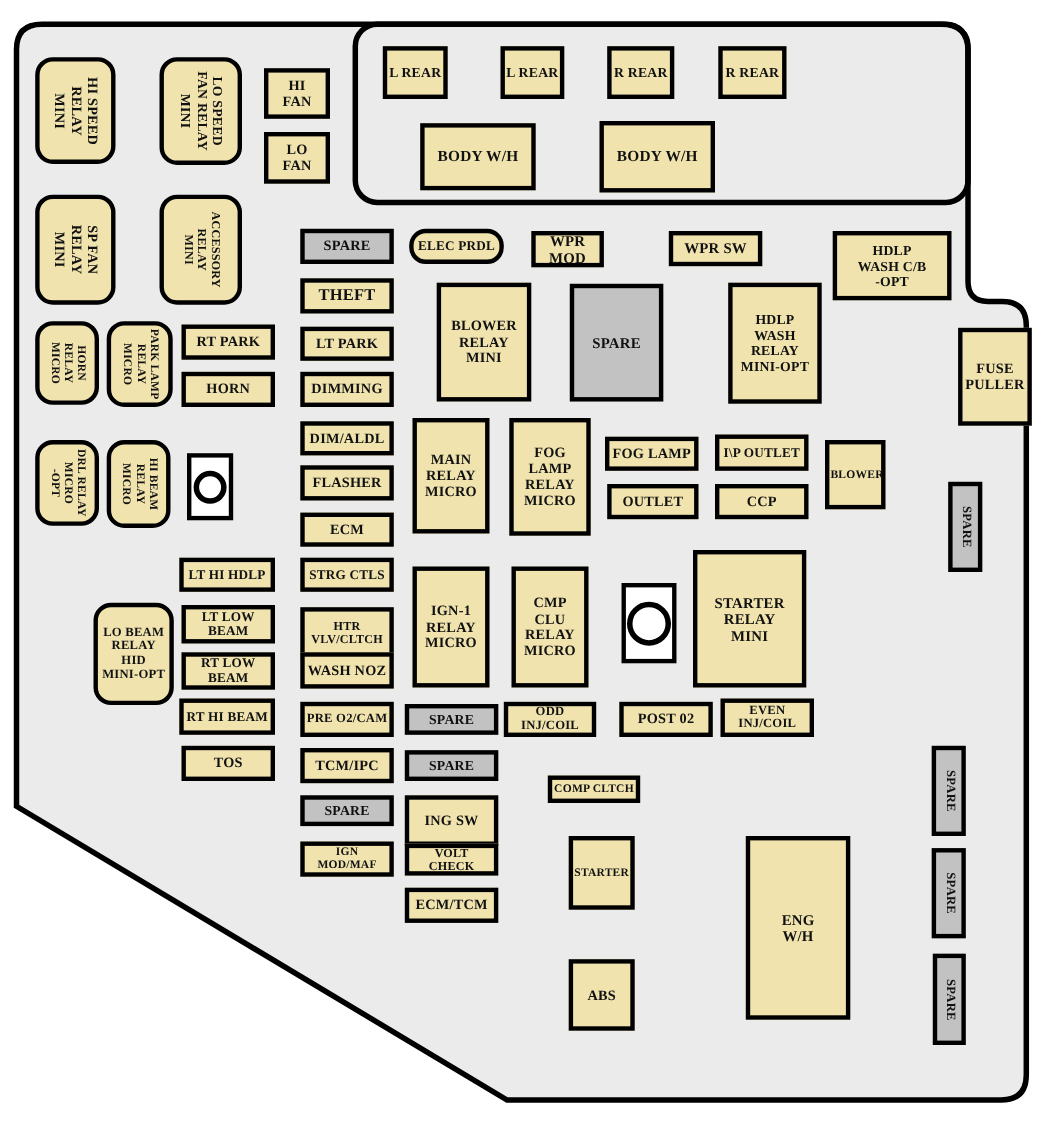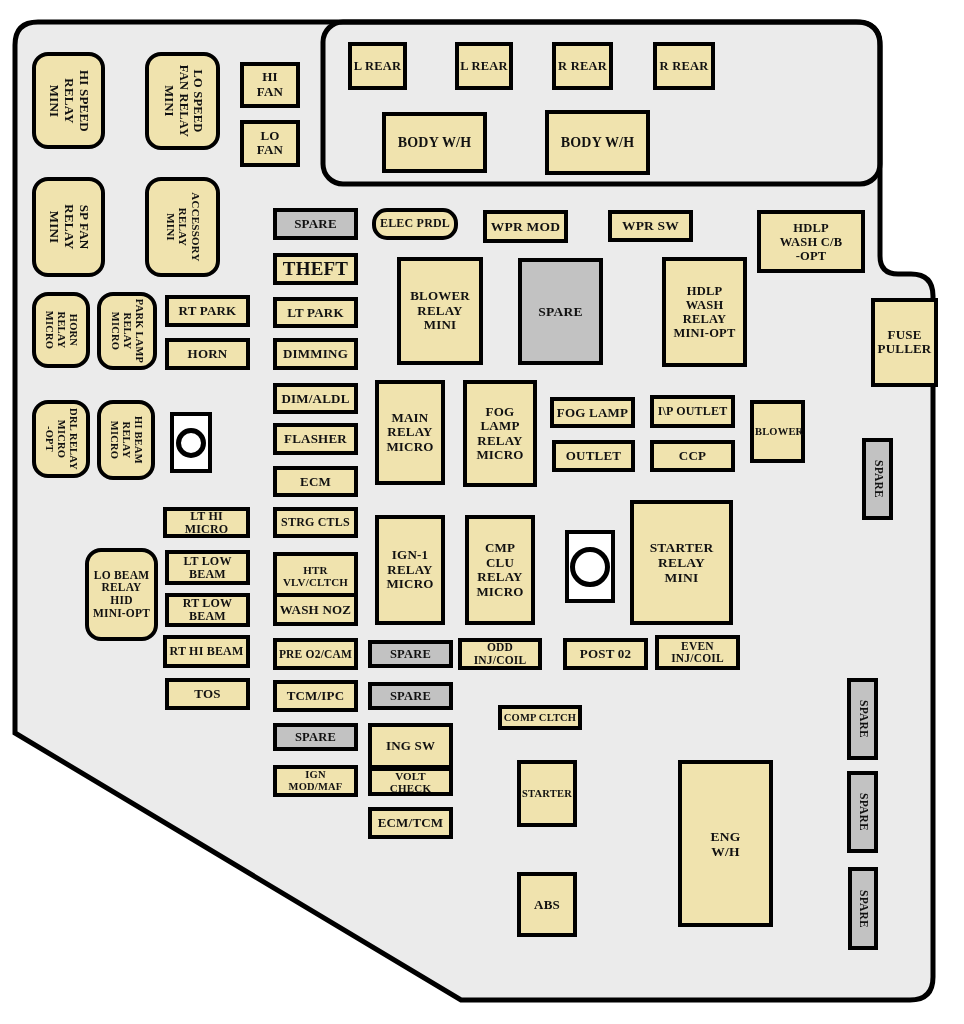--- a/index.html
+++ b/index.html
@@ -130,40 +130,40 @@
 HID
 MINI-OPT</span>
       </div>
       <div class="box t-fuse" style="left: 165px; top: 295px; width: 85px; height: 32px; font-size: 13px;">
         <span class="htext">RT PARK</span>
       </div>
       <div class="box t-fuse" style="left: 165px; top: 338px; width: 85px; height: 32px; font-size: 13px;">
         <span class="htext">HORN</span>
       </div>
       <div class="box t-fuse" style="left: 163px; top: 507px; width: 87px; height: 31px; font-size: 12px;">
-        <span class="htext">LT HI MICRO</span>
+        <span class="htext">LT HI HDLP</span>
       </div>
       <div class="box t-fuse" style="left: 165px; top: 550px; width: 85px; height: 35px; font-size: 12px;">
         <span class="htext">LT LOW
 BEAM</span>
       </div>
       <div class="box t-fuse" style="left: 165px; top: 593px; width: 85px; height: 34px; font-size: 12px;">
         <span class="htext">RT LOW
 BEAM</span>
       </div>
       <div class="box t-fuse" style="left: 163px; top: 635px; width: 87px; height: 33px; font-size: 12px;">
         <span class="htext">RT HI BEAM</span>
       </div>
       <div class="box t-fuse" style="left: 165px; top: 678px; width: 85px; height: 32px; font-size: 13px;">
         <span class="htext">TOS</span>
       </div>
       <div class="box t-spare" style="left: 273px; top: 208px; width: 85px; height: 32px; font-size: 13px;">
         <span class="htext">SPARE</span>
       </div>
-      <div class="box t-fuse" style="left: 273px; top: 253px; width: 85px; height: 32px; font-size: 19px;">
+      <div class="box t-fuse" style="left: 273px; top: 253px; width: 85px; height: 32px; font-size: 15px;">
         <span class="htext">THEFT</span>
       </div>
       <div class="box t-fuse" style="left: 273px; top: 297px; width: 85px; height: 31px; font-size: 13px;">
         <span class="htext">LT PARK</span>
       </div>
       <div class="box t-fuse" style="left: 273px; top: 338px; width: 85px; height: 32px; font-size: 13px;">
         <span class="htext">DIMMING</span>
       </div>
       <div class="box t-fuse" style="left: 273px; top: 383px; width: 85px; height: 31px; font-size: 13px;">
         <span class="htext">DIM/ALDL</span>
@@ -258,21 +258,21 @@
       </div>
       <div class="box t-fuse" style="left: 650px; top: 440px; width: 85px; height: 32px; font-size: 13px;">
         <span class="htext">CCP</span>
       </div>
       <div class="box t-fuse" style="left: 750px; top: 400px; width: 55px; height: 63px; font-size: 10.5px;">
         <span class="htext">BLOWER</span>
       </div>
       <div class="box t-fuse" style="left: 372px; top: 208px; width: 86px; height: 32px; font-size: 12px; border-radius: 15px;">
         <span class="htext">ELEC PRDL</span>
       </div>
-      <div class="box t-fuse" style="left: 483px; top: 210px; width: 85px; height: 33px; font-size: 13.5px;">
+      <div class="box t-fuse" style="left: 483px; top: 210px; width: 66px; height: 33px; font-size: 13.5px;">
         <span class="htext">WPR MOD</span>
       </div>
       <div class="box t-fuse" style="left: 608px; top: 210px; width: 85px; height: 32px; font-size: 13.5px;">
         <span class="htext">WPR SW</span>
       </div>
       <div class="box t-fuse" style="left: 757px; top: 210px; width: 108px; height: 63px; font-size: 12.5px;">
         <span class="htext">HDLP
 WASH C/B
 -OPT</span>
       </div>

